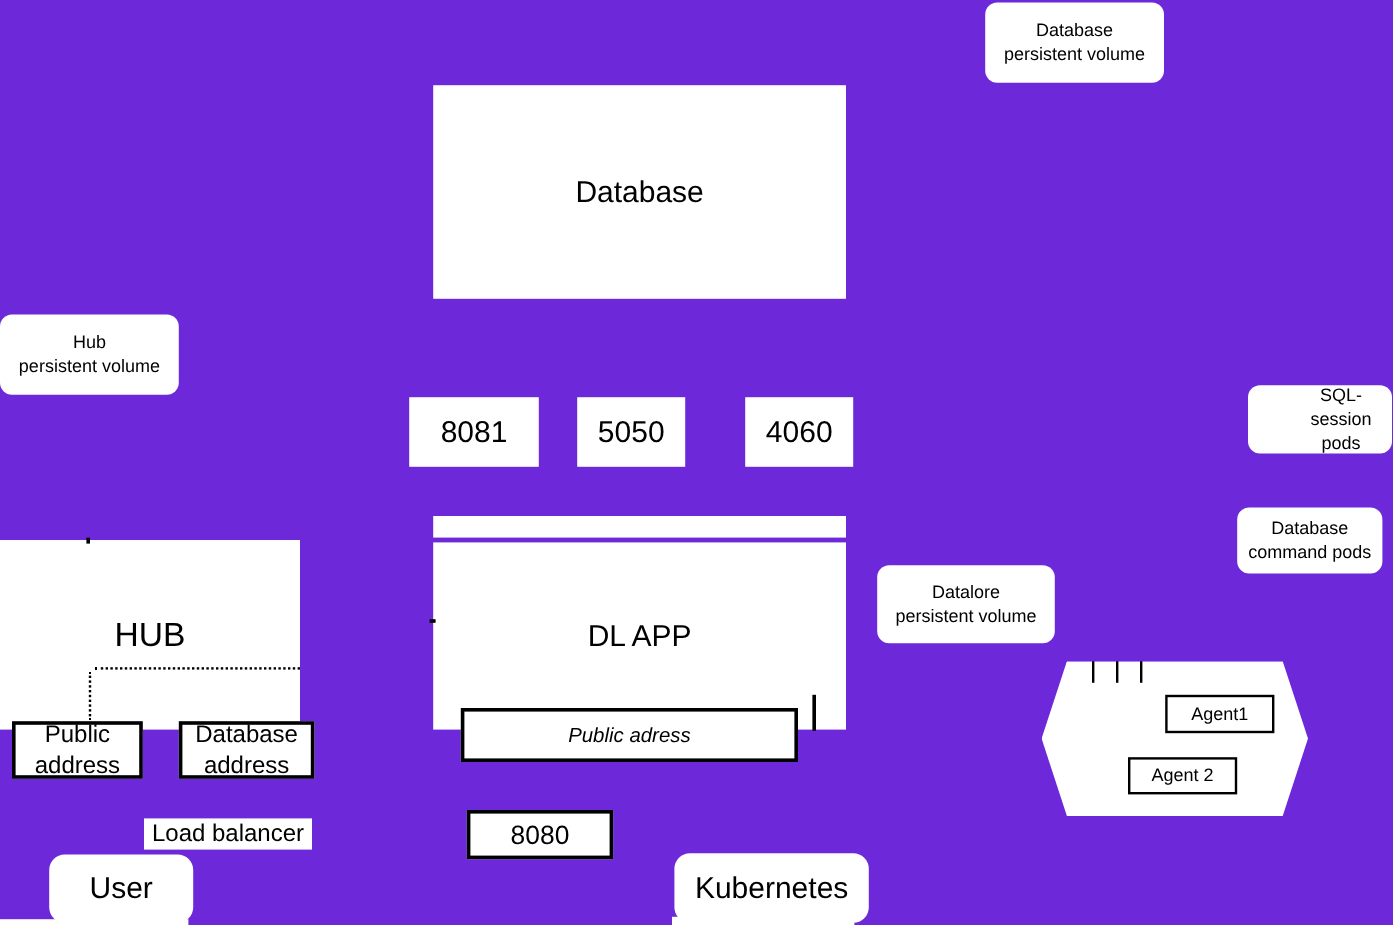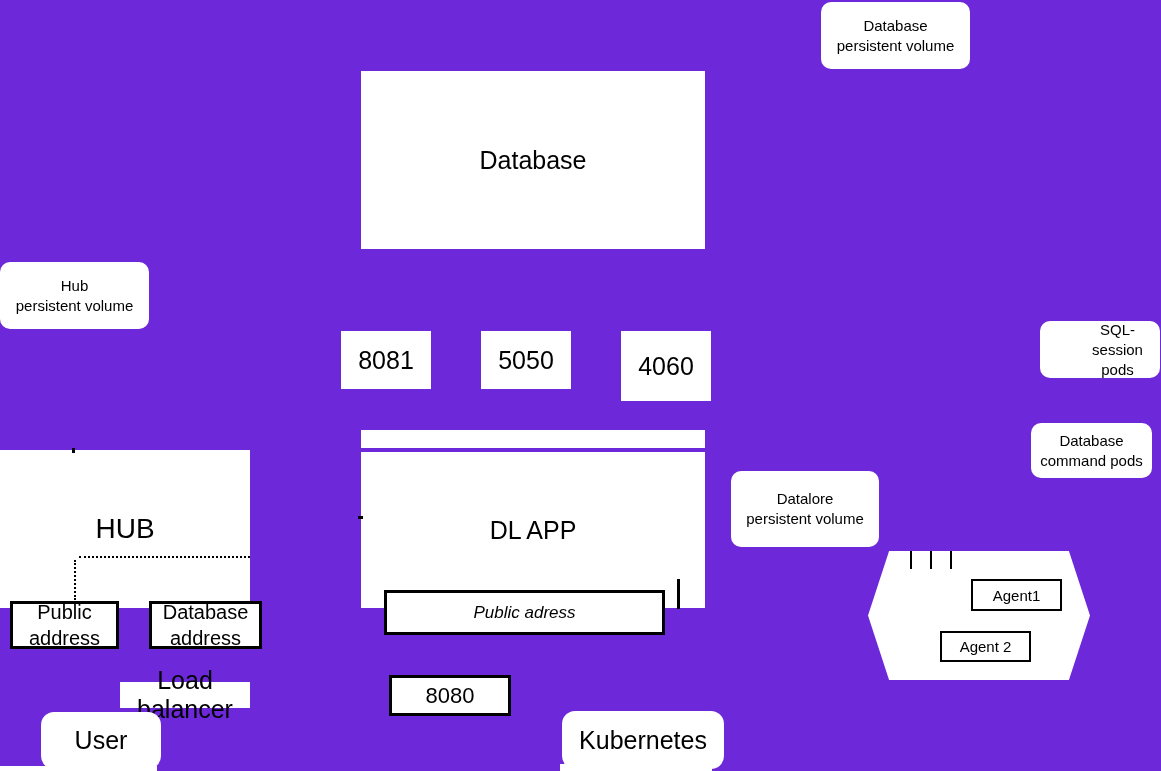--- a/index.html
+++ b/index.html
@@ -39,27 +39,27 @@
     <span>Database</span>
   </div>
 
   <div class="abs shape rounded small-label" style="left:0px;top:262px;width:149px;height:67px;">
     <div>
       <div>Hub</div>
       <div>persistent volume</div>
     </div>
   </div>
 
-  <div class="abs shape port-label" style="left:341px;top:331px;width:90px;height:58px;">
+  <div class="abs shape port-label" style="left:341px;top:331px;width:108px;height:58px;">
     <span>8081</span>
   </div>
   <div class="abs shape port-label" style="left:481px;top:331px;width:90px;height:58px;">
     <span>5050</span>
   </div>
-  <div class="abs shape port-label" style="left:621px;top:331px;width:90px;height:70px;">
+  <div class="abs shape port-label" style="left:621px;top:331px;width:90px;height:58px;">
     <span>4060</span>
   </div>
 
   <div class="abs shape rounded small-label" style="left:1040px;top:321px;width:120px;height:57px;padding-left:35px;">
     <span>SQL-session pods</span>
   </div>
 
   <div class="abs shape rounded small-label" style="left:1031px;top:423px;width:121px;height:55px;">
     <div>
       <div>Database</div>
@@ -69,21 +69,21 @@
 
   <div class="abs shape" style="left:361px;top:430px;width:344px;height:18px;"></div>
 
   <div class="abs shape big-label" style="left:361px;top:452px;width:344px;height:156px;">
     <span>DL APP</span>
   </div>
 
   <div class="abs tick" style="left:358px;top:516px;width:5px;height:3px;"></div>
   <div class="abs tick" style="left:677px;top:579px;width:3px;height:30px;"></div>
 
-  <div class="abs shape rounded small-label" style="left:731px;top:471px;width:148px;height:76px;">
+  <div class="abs shape rounded small-label" style="left:731px;top:471px;width:148px;height:65px;">
     <div>
       <div>Datalore</div>
       <div>persistent volume</div>
     </div>
   </div>
 
   <div class="abs shape" style="left:0px;top:450px;width:250px;height:158px;">
     <span class="big-label" style="font-size:28px;">HUB</span>
   </div>
 
@@ -106,21 +106,21 @@
   </div>
 
   <div class="abs shape bordered mid-label" style="left:384px;top:590px;width:281px;height:45px;">
     <span>Public adress</span>
   </div>
 
   <div class="abs shape bordered" style="left:389px;top:627px;width:122px;height:41px;font-size:22px;margin-top:48px;">
     <span>8080</span>
   </div>
 
-  <div class="abs shape" style="left:120px;top:682px;width:130px;height:26px;font-size:25px;">
+  <div class="abs shape" style="left:120px;top:682px;width:140px;height:26px;font-size:20px;">
     <span>Load balancer</span>
   </div>
 
   <div class="abs shape" style="left:0px;top:766px;width:157px;height:5px;"></div>
   <div class="abs shape" style="left:560px;top:764px;width:152px;height:7px;"></div>
 
   <div class="abs shape rounded-lg big-label" style="left:41px;top:712px;width:120px;height:57px;">
     <span>User</span>
   </div>
 

